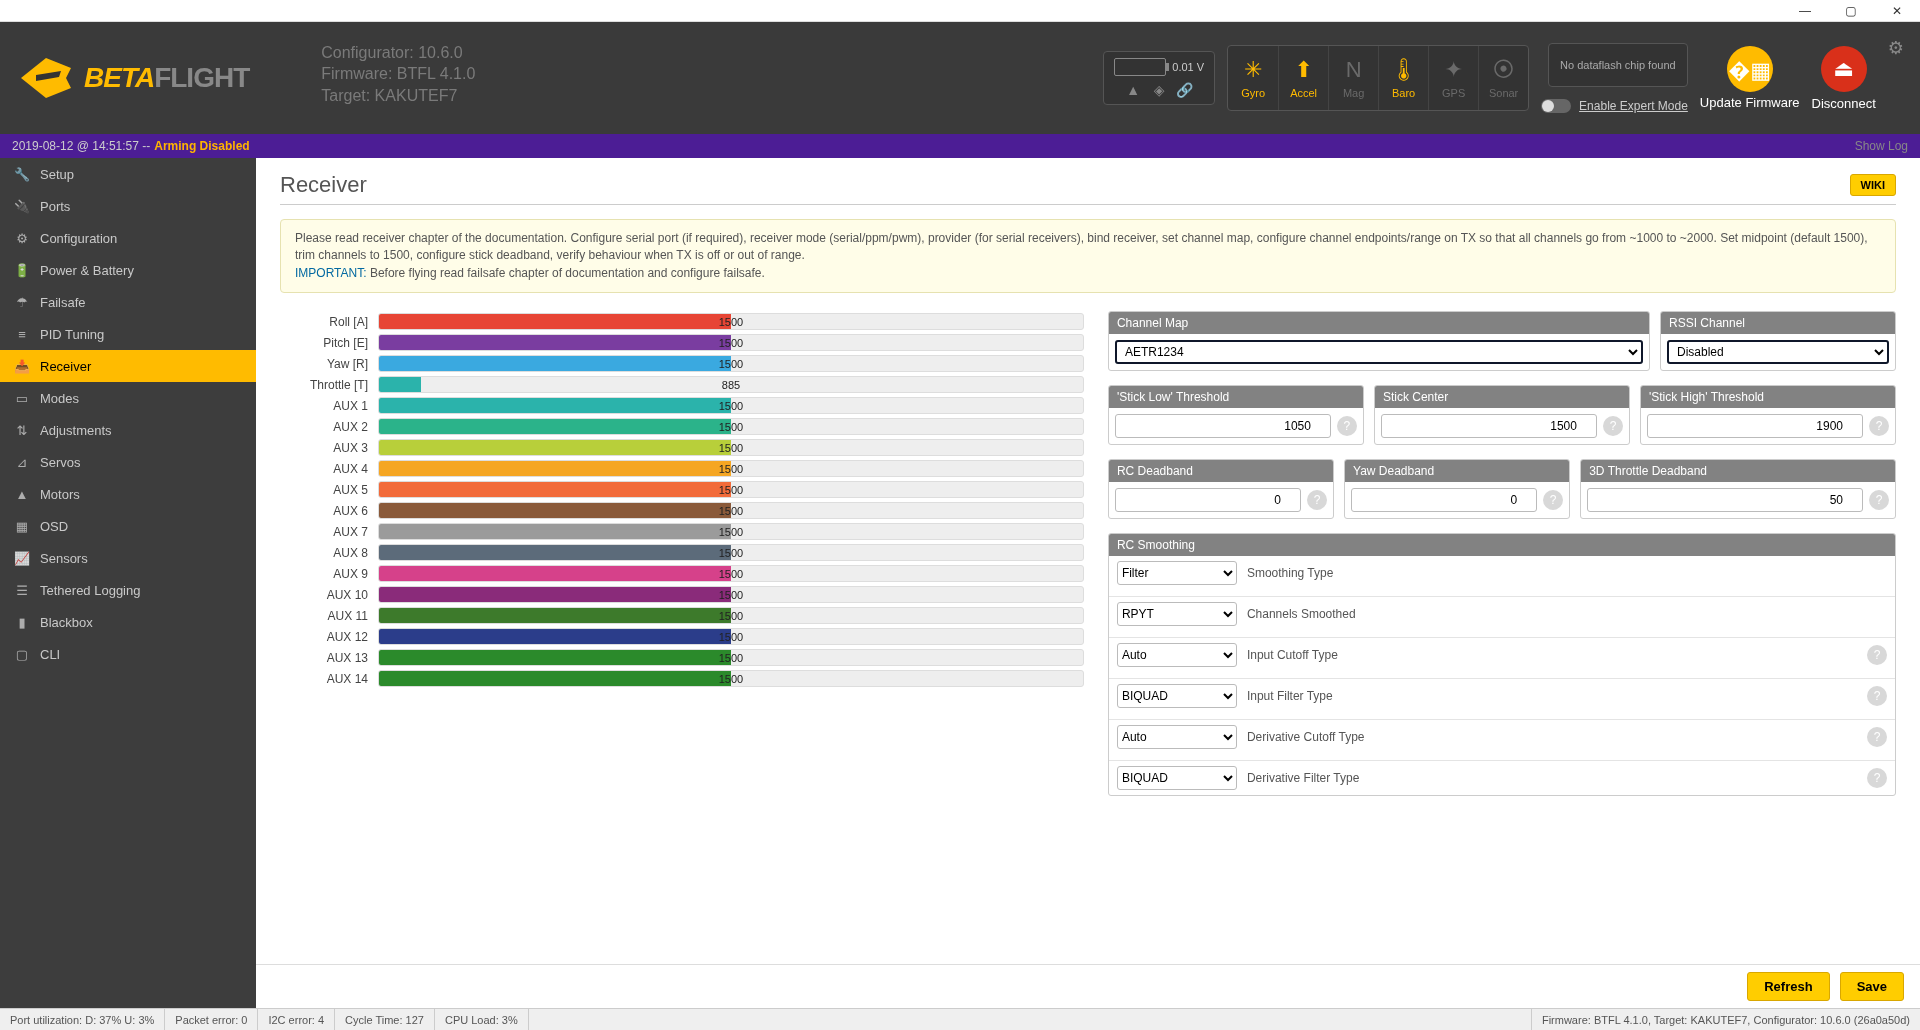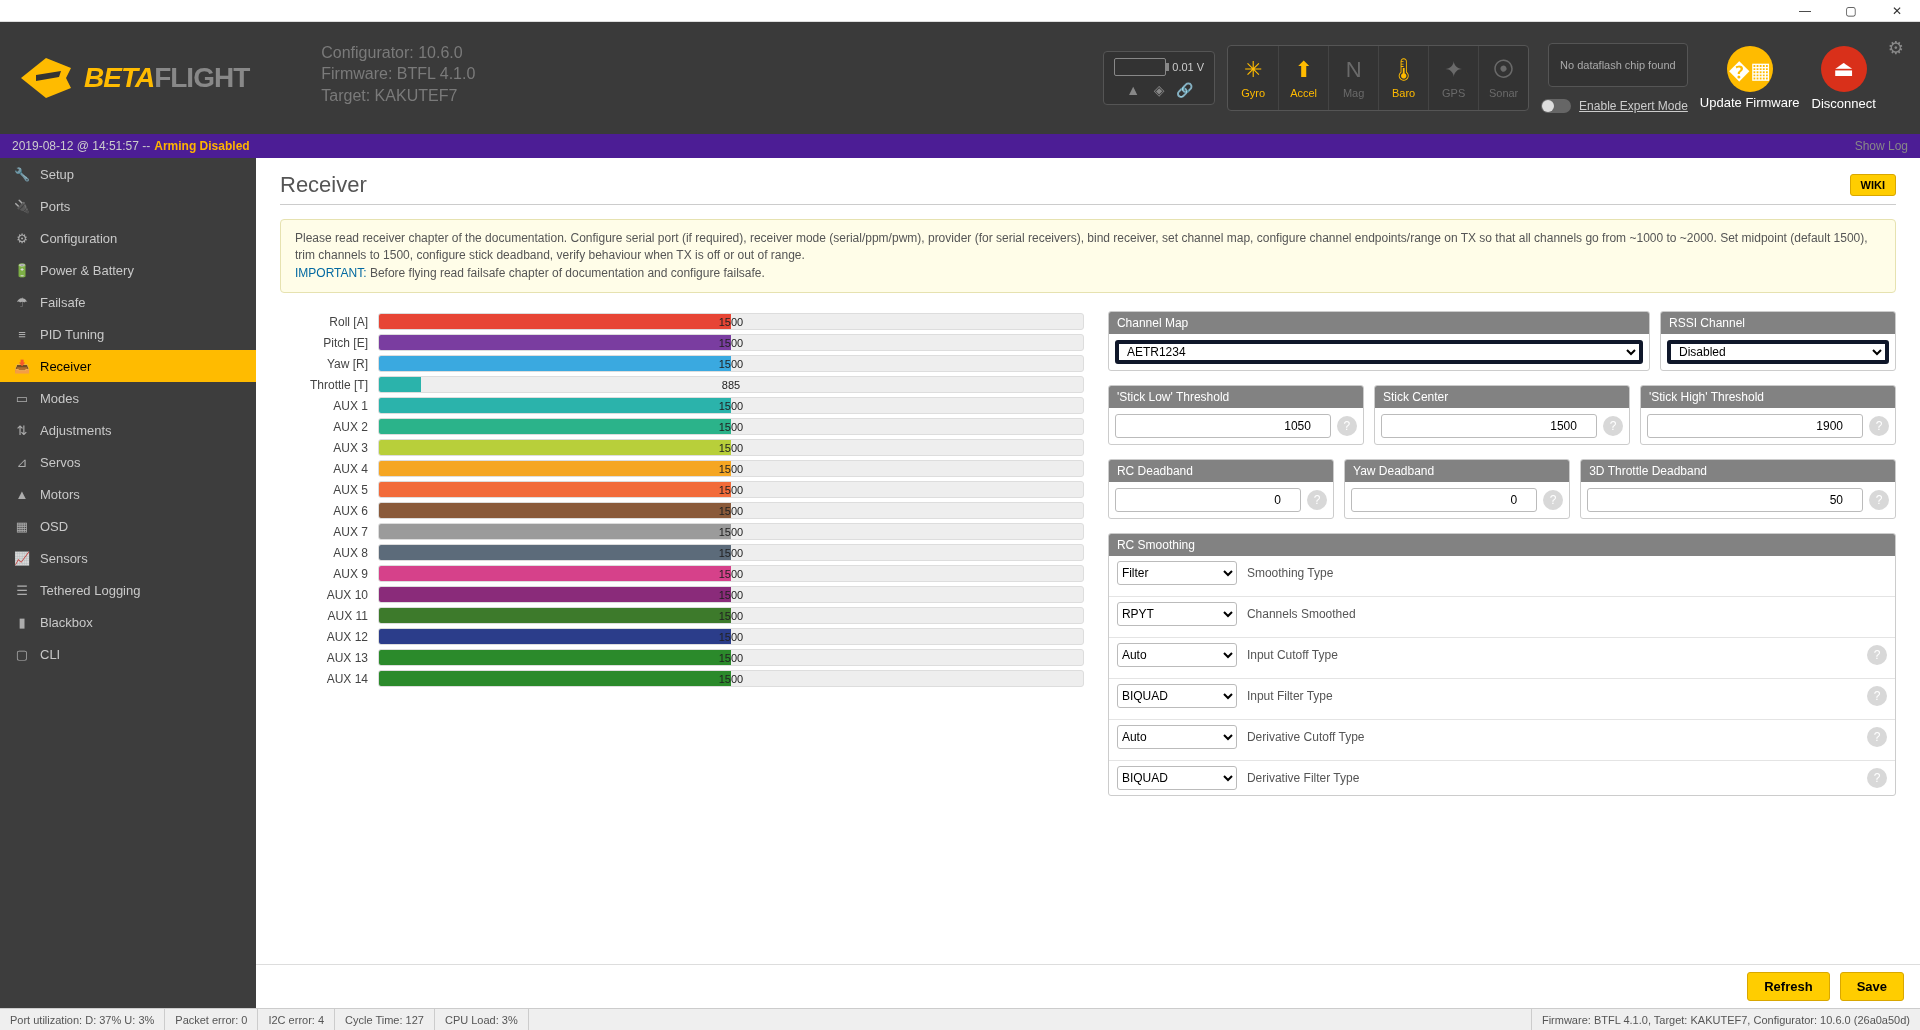--- a/index.html
+++ b/index.html
@@ -82,21 +82,21 @@
 .ch-label { width: 88px; text-align: right; font-size: 12px; color: #444; }
 .ch-bar { flex: 1; height: 17px; background: #eee; border-radius: 3px; border:1px solid #ddd; position: relative; overflow: hidden; }
 .ch-fill { height: 100%; }
 .ch-val { position: absolute; left: 50%; top: 50%; transform: translate(-50%,-50%); font-size: 11px; color: #222; }
 
 
 .panel-row { display: flex; gap: 10px; }
 .panel { flex: 1; border: 1px solid #ccc; border-radius: 3px; overflow: hidden; display:flex; flex-direction:column;}
 .panel-h { background: #828282; color: #fff; font-size: 12px; padding: 4px 8px; }
 .panel-b { padding: 6px; display: flex; align-items: center; gap: 6px; }
-.sel { flex: 1; height: 24px; border: 4px solid #0f172a; border-radius: 3px; font-size: 12px; padding: 0 4px; background:#fff;}
+.sel { flex: 1; height: 24px; border: 2px solid #0f172a; border-radius: 3px; font-size: 12px; padding: 0 4px; background:#fff;}
 .num { width: 100%; height: 24px; border: 1px solid #bbb; border-radius: 3px; font-size: 12px; text-align: right; padding: 0 4px; }
 .help { width: 20px; height: 20px; border-radius: 50%; background: #d8d8d8; color: #fff; font-size: 12px; display: flex; align-items: center; justify-content: center; flex-shrink:0;}
 .three .panel-b { gap: 6px; }
 
 .smoothing-panel .panel-b { flex-direction: column; align-items: stretch; padding: 0; }
 .smooth-row { display: flex; align-items: center; padding: 5px 8px; gap: 10px; border-top: 1px solid #e4e4e4; }
 .smooth-row:first-child { border-top: none; }
 .smooth-row select { width: 120px; height: 24px; border: 1px solid #bbb; border-radius: 3px; font-size: 12px; background:#fff;}
 .smooth-row .slabel { font-size: 12px; color: #555; }
 .smooth-row .help { margin-left: auto; }

